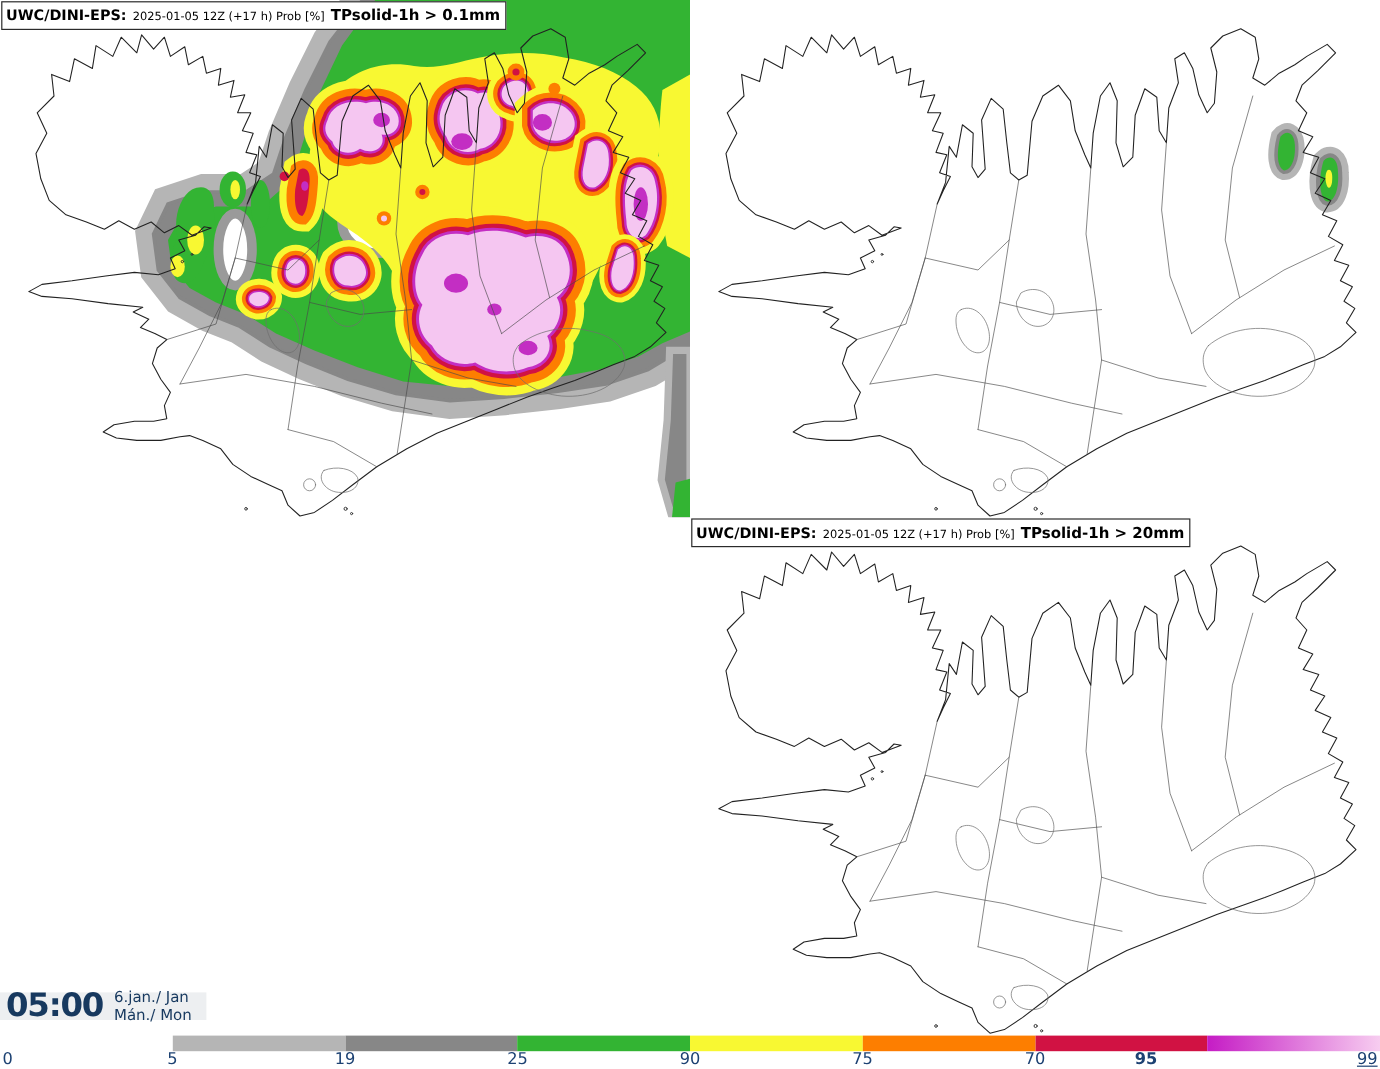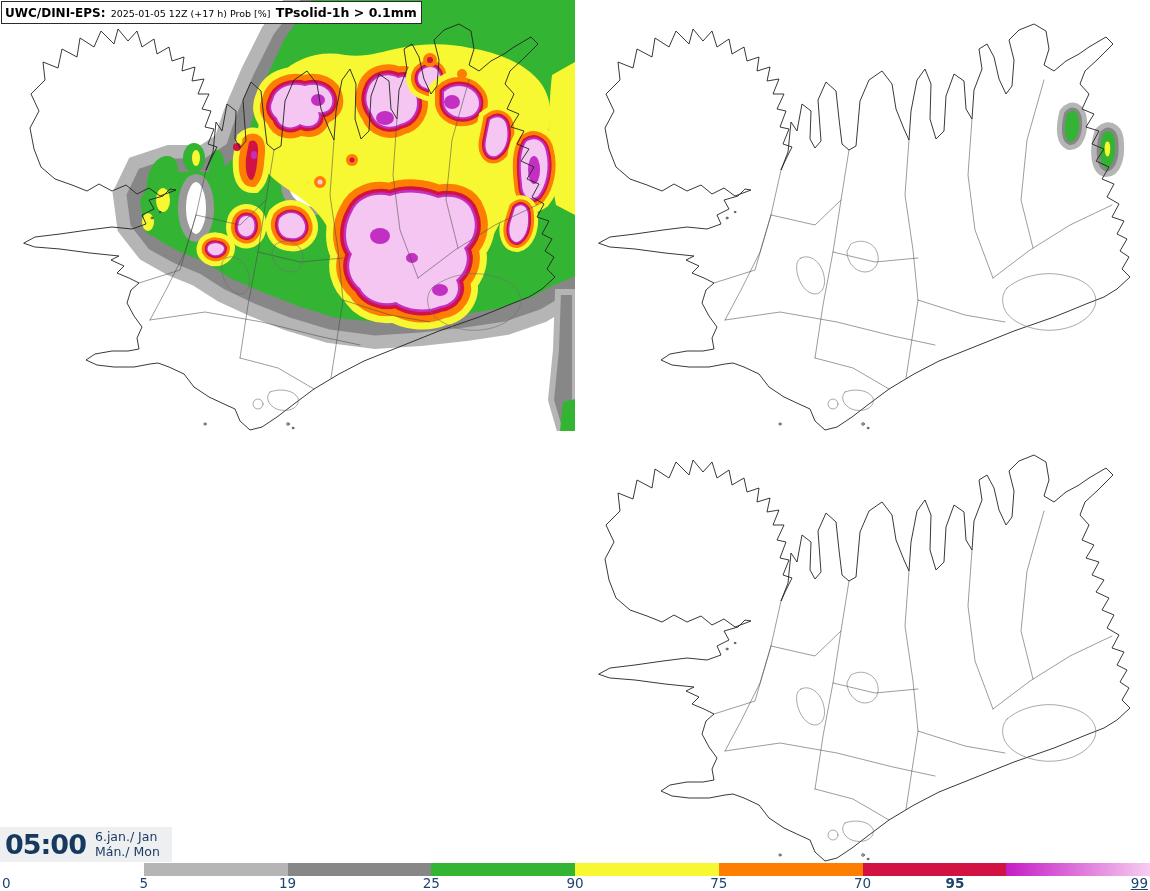--- a/index.html
+++ b/index.html
@@ -6,21 +6,21 @@
   .stage{position:relative;width:1150px;height:891px;background:#fff;overflow:hidden;
          font-family:"DejaVu Sans","Liberation Sans",sans-serif;}
   .panel{position:absolute;width:575px;height:482px;}
   .panel svg{display:block;width:575px;height:431px;}
   .p-tl{left:0;top:0;} .p-tr{left:575px;top:0;} .p-bl{left:0;top:431px;} .p-br{left:575px;top:431px;}
   .title-box{position:absolute;left:1px;top:1px;background:#fff;border:1px solid #2b2b2b;
              padding:2px 4px 2px 3px;white-space:nowrap;line-height:15px;color:#000;}
   .t-model{font-weight:bold;font-size:12px;}
   .t-meta{font-size:9.5px;}
   .t-param{font-weight:bold;font-size:12.5px;}
-  .clock{position:absolute;left:0;top:827px;height:35px;background:#edeff1;display:flex;
+  .clock{position:absolute;left:0;top:827px;height:23px;background:#edeff1;display:flex;
          align-items:center;gap:9px;padding:0 12px 0 5px;color:#17395f;}
   .clock .time{font-size:27px;font-weight:bold;letter-spacing:-1px;}
   .clock .dates{font-size:12.5px;font-weight:normal;line-height:1.18;}
   .colorbar{position:absolute;left:0;top:863px;width:1150px;height:13px;display:flex;}
   .cb-seg{height:13px;width:143.75px;flex:0 0 143.75px;}
   .cb-labels{position:absolute;left:0;top:875px;width:1150px;height:16px;color:#1d4273;
              font-size:13.5px;}
   .cb-label{position:absolute;top:0;transform:translateX(-50%);}
 </style>
 </head>
@@ -257,20 +257,25 @@
       </g>
       <use href="#iceland"></use>
     </svg>
   </div>
 
 
   <div class="panel p-br">
     <svg viewBox="0 0 575 431">
       <use href="#iceland"></use>
     </svg>
+    <div class="title-box">
+      <span class="t-model">UWC/DINI-EPS:</span>
+      <span class="t-meta">2025-01-05 12Z (+17 h) Prob [%]</span>
+      <span class="t-param">TPsolid-1h &gt; 20mm</span>
+    </div>
   </div>
 
   <div class="clock">
     <span class="time">05:00</span>
     <span class="dates">
       <span>6.jan./ Jan</span><br>
       <span>Mán./ Mon</span>
     </span>
   </div>
 

